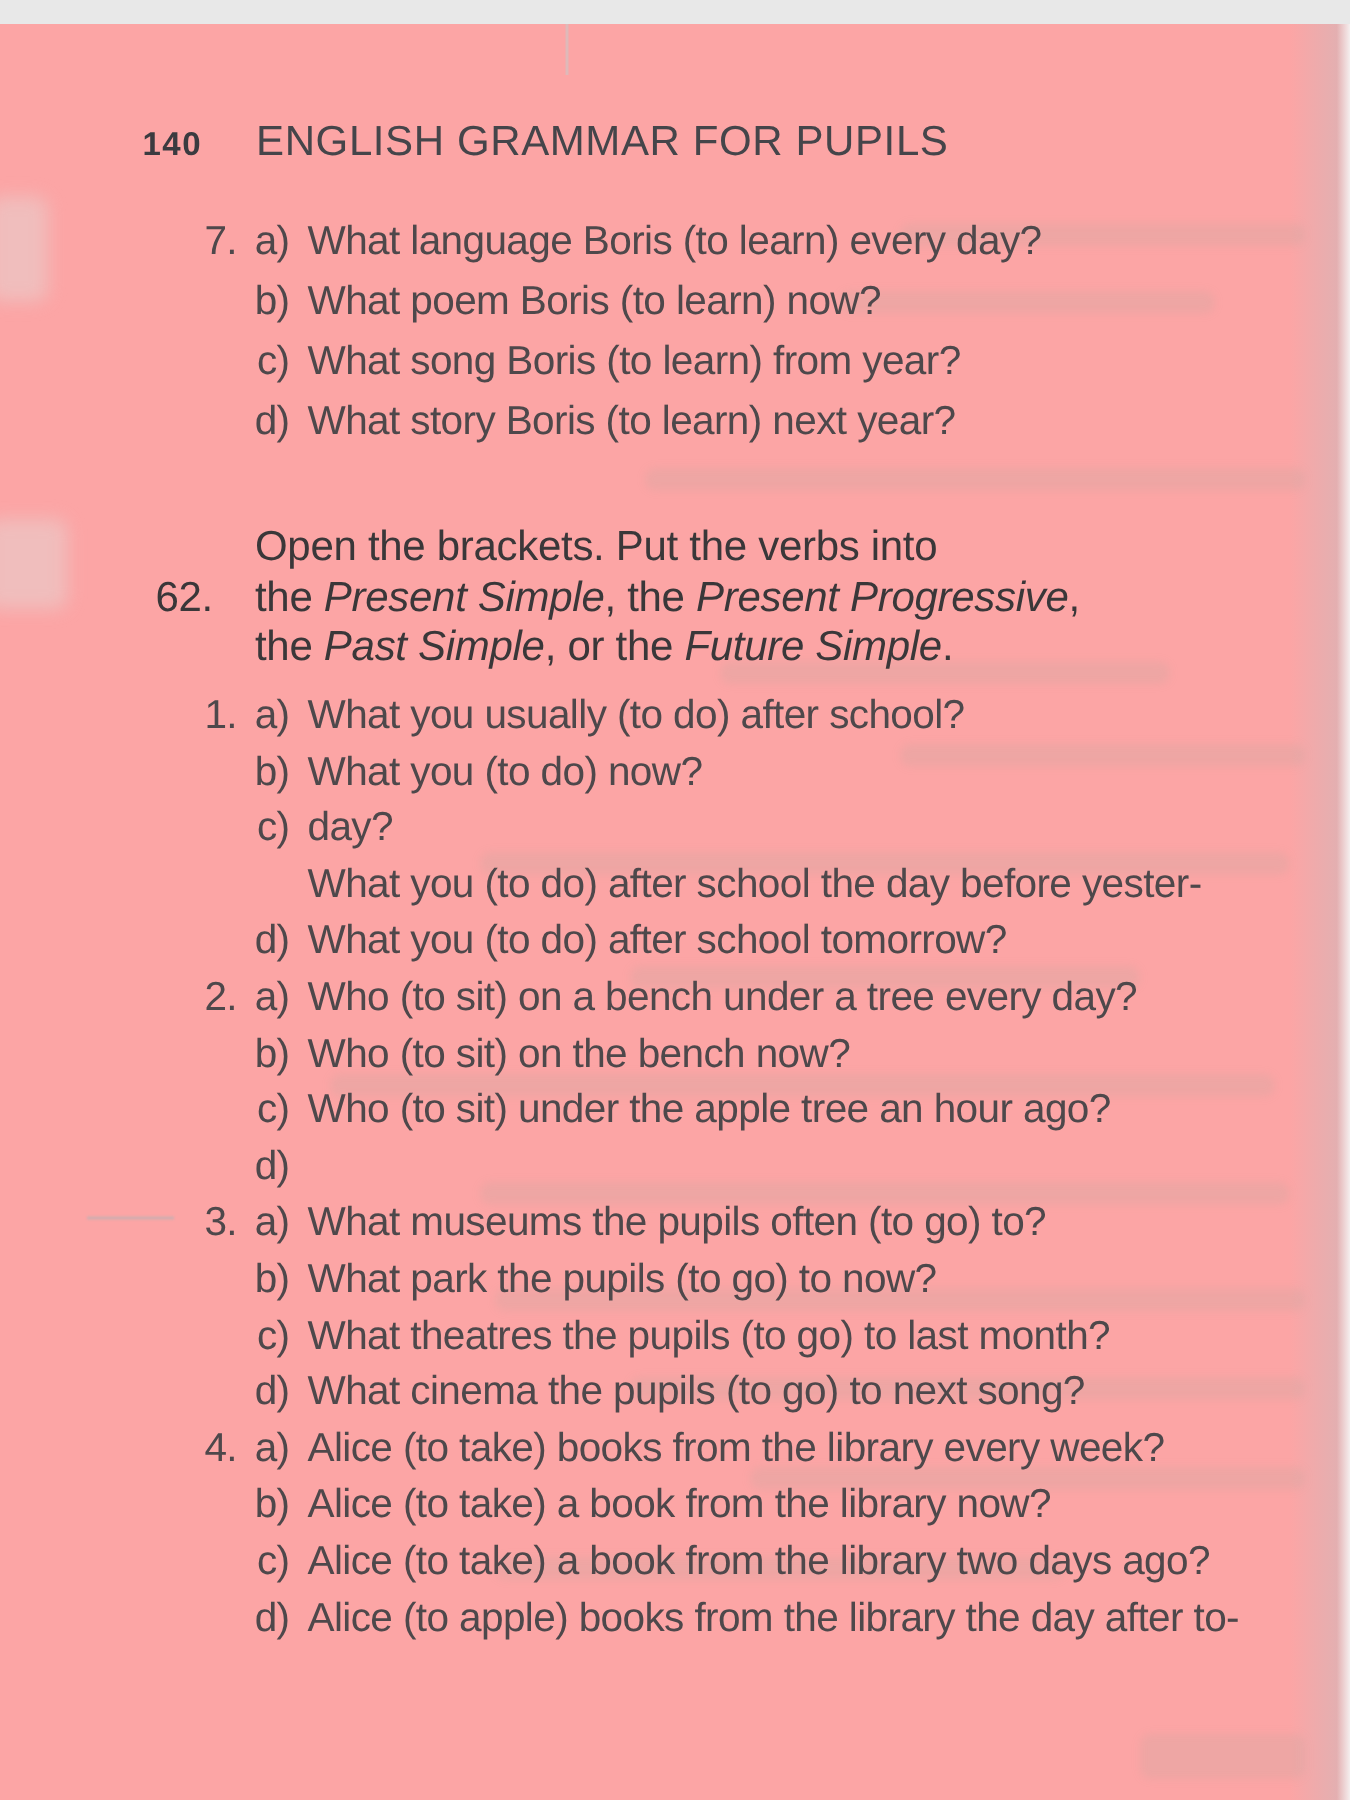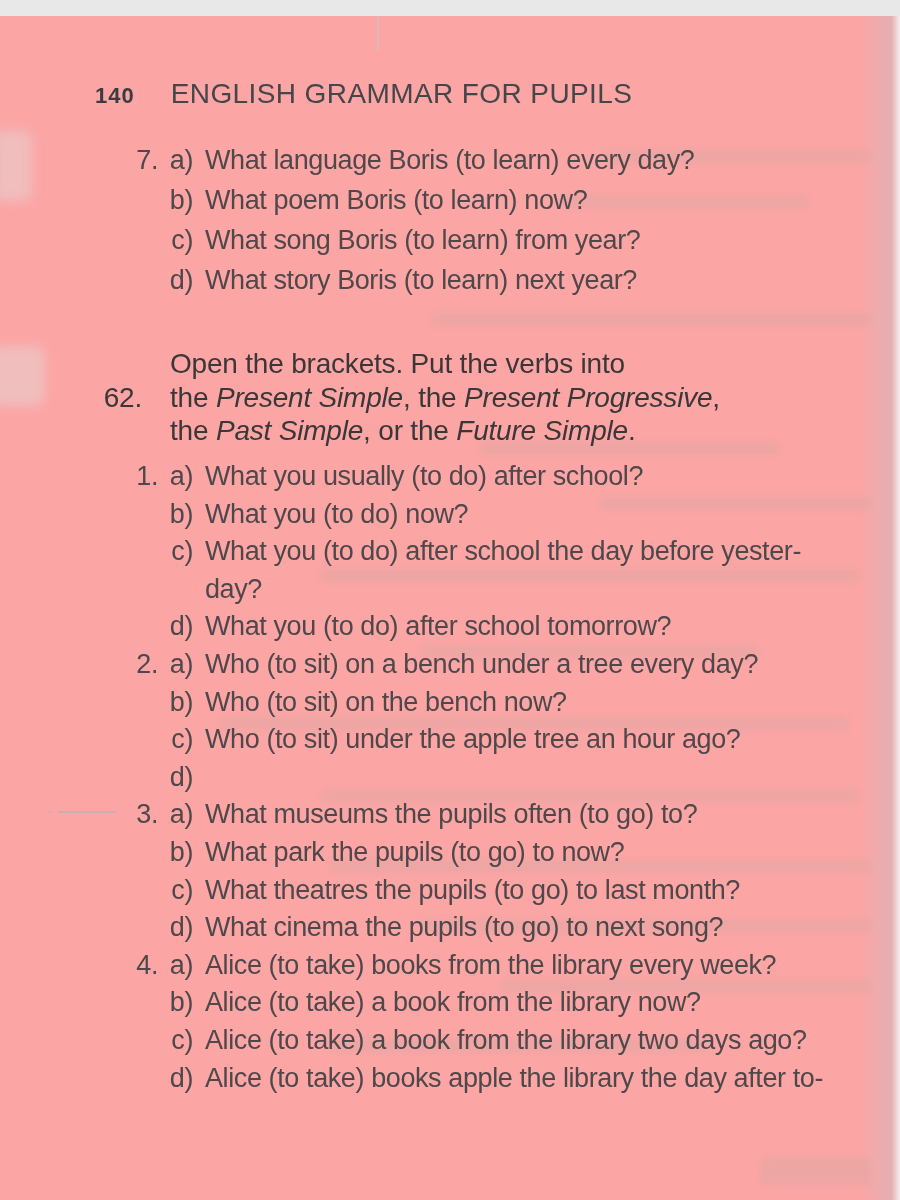--- a/index.html
+++ b/index.html
@@ -165,22 +165,22 @@
         <span class="cell-num"></span>
         <span class="cell-letter">b)</span>
         <span class="cell-text">
           <div class="qline">What you (to do) now?</div>
         </span>
       </div>
       <div class="qrow">
         <span class="cell-num"></span>
         <span class="cell-letter">c)</span>
         <span class="cell-text">
+          <div class="qline">day?</div>
           <div class="qline">What you (to do) after school the day before yester-</div>
-          <div class="qline">day?</div>
         </span>
       </div>
       <div class="qrow">
         <span class="cell-num"></span>
         <span class="cell-letter">d)</span>
         <span class="cell-text">
           <div class="qline">What you (to do) after school tomorrow?</div>
         </span>
       </div>
       <div class="qrow">
@@ -254,18 +254,18 @@
         <span class="cell-num"></span>
         <span class="cell-letter">c)</span>
         <span class="cell-text">
           <div class="qline">Alice (to take) a book from the library two days ago?</div>
         </span>
       </div>
       <div class="qrow">
         <span class="cell-num"></span>
         <span class="cell-letter">d)</span>
         <span class="cell-text">
-          <div class="qline">Alice (to take) books apple the library the day after to-</div>
+          <div class="qline">Alice (to apple) books from the library the day after to-</div>
         </span>
       </div>
     </div>
 
 </div>
 
 </body></html>

